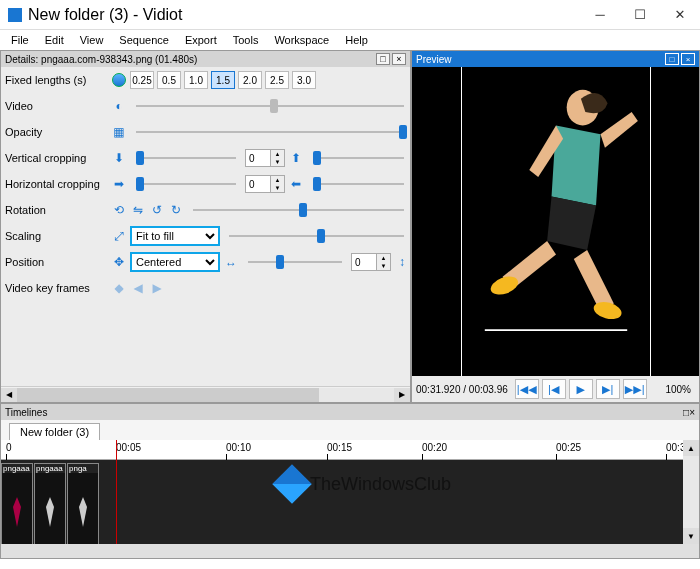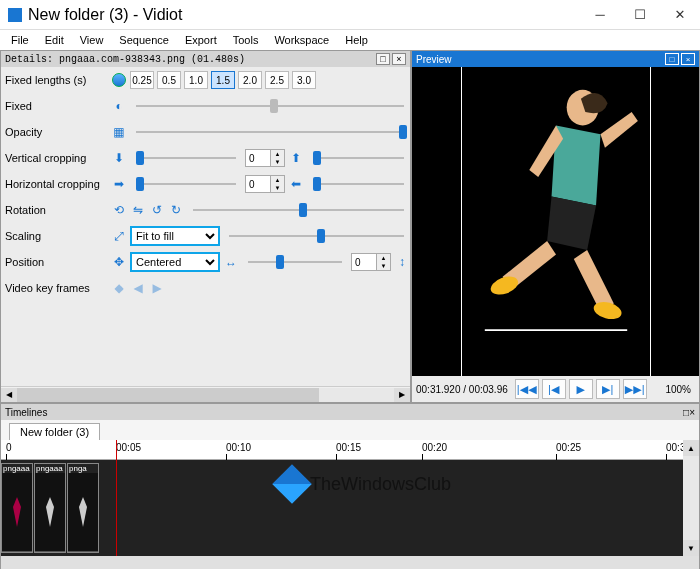--- a/index.html
+++ b/index.html
@@ -9,21 +9,21 @@
 .titlebar .app-icon { width: 14px; height: 14px; background: #1976d2; margin-right: 6px; }
 .titlebar .title { flex: 1; font-size: 16px; color: #000; }
 .titlebar .win-btn { width: 40px; height: 30px; display: flex; align-items: center; justify-content: center; font-size: 13px; color: #333; }
 
 .menubar { height: 20px; display: flex; align-items: center; padding: 0 4px; gap: 2px; }
 .menubar .menu-item { padding: 2px 7px; color: #000; }
 
 .content { display: flex; height: 353px; }
 .details-panel { width: 411px; background: #ececec; border: 1px solid #999; display: flex; flex-direction: column; }
 .panel-header { height: 16px; background: #d4d4d4; display: flex; align-items: center; padding: 0 4px; font-size: 10px; }
-.panel-header .hdr-title { flex: 1; font-family: Liberation Mono, monospace; }
+.panel-header .hdr-title { flex: 1; }
 .panel-header .hdr-btn { width: 14px; height: 12px; margin-left: 2px; display: flex; align-items: center; justify-content: center; font-size: 9px; border: 1px solid #888; background: #f5f5f5; }
 
 .prop-rows { flex: 1; overflow: hidden; }
 .prop-row { height: 26px; display: flex; align-items: center; padding-left: 4px; }
 .prop-label { width: 106px; font-size: 11px; color: #000; }
 .prop-ctrl { flex: 1; display: flex; align-items: center; gap: 3px; position: relative; }
 
 .blue-icon { width: 16px; height: 16px; display: inline-flex; align-items: center; justify-content: center; color: #1976d2; font-size: 12px; }
 .globe { width: 14px; height: 14px; border-radius: 50%; background: linear-gradient(#5ab4ff,#1976d2); border:1px solid #0a5; }
 
@@ -61,21 +61,21 @@
 .timelines { border:1px solid #999; background:#ececec; }
 .tl-hdr { height:16px; background:#d4d4d4; display:flex; align-items:center; padding:8px 4px; font-size:10px; }
 .tl-hdr .tlt { flex:1; }
 .tab-strip { height:20px; background:#f5f5f5; display:flex; align-items:flex-end; padding-left:8px; }
 .tab { padding:2px 10px; background:#fff; border:1px solid #aaa; border-bottom:none; font-size:11px; }
 
 .ruler { height:20px; background:#fff; border-bottom:1px solid #aaa; position:relative; display:flex; font-size:10px; }
 .ruler .tick { position:absolute; top:2px; font-size:10px; }
 .ruler .tick::before { content:""; position:absolute; left:0; top:12px; width:1px; height:6px; background:#000; }
 
-.track-area { height:96px; background:#222; position:relative; overflow:hidden; }
+.track-area { height:84px; background:#222; position:relative; overflow:hidden; }
 .clip { position:absolute; top:3px; height:90px; background:#555; border:1px solid #888; overflow:hidden; }
 .clip .clbl { font-size:8px; color:#fff; background:rgba(0,0,0,.6); padding:0 1px; white-space:nowrap; }
 .clip .cthumb { width:100%; height:calc(100% - 10px); background:#111; display:flex; align-items:center; justify-content:center; }
 
 .playhead { position:absolute; top:0; bottom:0; width:1px; background:#c00; }
 
 .tl-footer { height:14px; background:#e0e0e0; }
 
 .watermark { position:absolute; top:470px; left:278px; display:flex; align-items:center; gap:4px; z-index:50; }
 .watermark .wm-icon { width:28px; height:28px; transform:rotate(45deg); background:linear-gradient(135deg,#1976d2 50%,#2aa4ff 50%); }
@@ -130,21 +130,21 @@
           <div class="len-btn">0.5</div>
           <div class="len-btn">1.0</div>
           <div class="len-btn active">1.5</div>
           <div class="len-btn">2.0</div>
           <div class="len-btn">2.5</div>
           <div class="len-btn">3.0</div>
         </div>
       </div>
 
       <div class="prop-row">
-        <div class="prop-label">Fixed</div>
+        <div class="prop-label">Video</div>
         <div class="prop-ctrl">
           <span class="blue-icon">◐</span>
           <div class="slider-track">
               <div class="slider-thumb" style="left:50%;background:#bbb"></div>
             </div>
         </div>
       </div>
 
       <div class="prop-row">
         <div class="prop-label">Opacity</div>
@@ -304,21 +304,21 @@
     <span class="hdr-btn">×</span>
   </div>
   <div class="tab-strip">
     <div class="tab">New folder (3)</div>
   </div>
   <div style="position:relative">
     <div class="ruler" id="ruler">
         <div class="tick" style="left: 5px;">0</div>
         <div class="tick" style="left: 115px;">00:05</div>
         <div class="tick" style="left: 225px;">00:10</div>
-        <div class="tick" style="left: 335px;">00:15</div>
+        <div class="tick" style="left: 326px;">00:15</div>
         <div class="tick" style="left: 421px;">00:20</div>
         <div class="tick" style="left: 555px;">00:25</div>
         <div class="tick" style="left: 665px;">00:30</div>
       </div>
     <div class="track-area" id="track">
         <div class="clip" style="left: 0px; width: 32px;">
           <div class="clbl">pngaaa</div>
           <div class="cthumb">
             <svg width="20" height="40" viewBox="0 0 20 40">
               <path d="M10 5 L14 15 L10 35 L6 15 Z" fill="#a04"></path>

